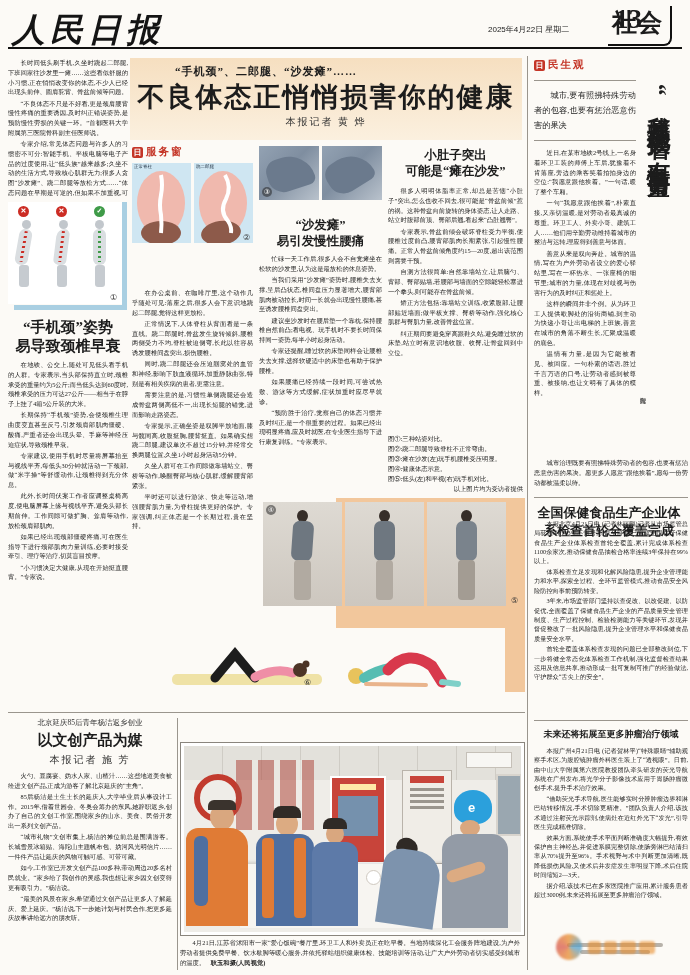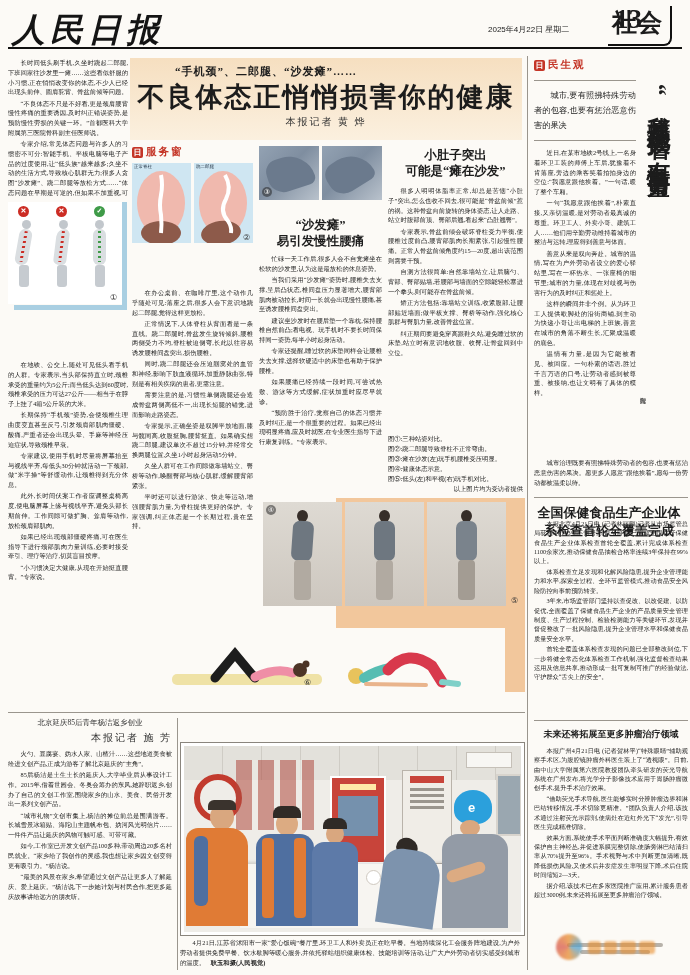--- a/index.html
+++ b/index.html
@@ -122,20 +122,24 @@
       <div class="torso">
           <div class="spine g"></div>
         </div>
       <div class="legs"></div>
     </div>
   </div>
   <div class="abs pframe-v" style="left:122px;top:202px;width:5px;height:108px;"></div>
   <div class="abs pframe-h" style="left:14px;top:305px;width:113px;height:5px;"></div>
   <div class="abs circ-num" style="left:110px;top:293px;">①</div>
 
+  <div class="abs subhead sh15" style="left:8px;top:318px;width:120px;">
+    <div>“手机颈”姿势</div>
+    <div>易导致颈椎早衰</div>
+  </div>
   <div class="abs" style="left:8px;top:360px;width:120px;height:348px;overflow:hidden;">
     <p class="p6">在地铁、公交上,随处可见低头看手机的人群。专家表示,当头部保持直立时,颈椎承受的重量约为5公斤;而当低头达到60度时,颈椎承受的压力可达27公斤——相当于在脖子上挂了4箱5公斤装的大米。</p>
     <p class="p6">长期保持“手机颈”姿势,会使颈椎生理曲度变直甚至反弓,引发颈肩部肌肉僵硬、酸痛,严重者还会出现头晕、手麻等神经压迫症状,导致颈椎早衰。</p>
     <p class="p6">专家建议,使用手机时尽量将屏幕抬至与视线平齐,每低头30分钟就活动一下颈部,做“米字操”等舒缓动作,让颈椎得到充分休息。</p>
     <p class="p6">此外,长时间伏案工作者应调整桌椅高度,使电脑屏幕上缘与视线平齐,避免头部长期前伸。工作间隙可做扩胸、耸肩等动作,放松颈肩部肌肉。</p>
     <p class="p6">如果已经出现颈部僵硬疼痛,可在医生指导下进行颈部肌肉力量训练,必要时接受牵引、理疗等治疗,切莫盲目按摩。</p>
     <p class="p6">“小习惯决定大健康,从现在开始挺直腰背。”专家说。</p>
   </div>
 
   <div class="abs badge" style="left:132px;top:145px;">
@@ -246,22 +250,23 @@
     </svg>
     <span class="abs circ-num" style="left:144px;top:46px;">⑥</span>
   </div>
 
   <div class="abs rule-thin" style="left:8px;top:712px;width:517px;height:1px;"></div>
   <div class="abs rule-thin" style="left:177px;top:718px;width:1px;height:252px;"></div>
 
   <div class="abs" style="left:8px;top:718px;width:164px;height:254px;overflow:hidden;">
     <div style="font-size:7.5px;text-align:center;color:#333;">北京延庆85后青年杨洁返乡创业</div>
     <div class="subhead sh15" style="margin-top:3px;">
-    </div>
-    <div class="byline" style="margin:3px 0 4px;text-align:right;">本报记者 施 芳</div>
+      <div>以文创产品为媒</div>
+    </div>
+    <div class="byline" style="margin:3px 0 4px;">本报记者 施 芳</div>
     <p class="p6">火勺、豆腐宴、妫水人家、山楂汁……这些地道美食被绘进文创产品,正成为游客了解北京延庆的“主角”。</p>
     <p class="p6">85后杨洁是土生土长的延庆人,大学毕业后从事设计工作。2015年,借着世园会、冬奥会筹办的东风,她辞职返乡,创办了自己的文创工作室,围绕家乡的山水、美食、民俗开发出一系列文创产品。</p>
     <p class="p6">“城市礼物”文创市集上,杨洁的摊位前总是围满游客。长城雪景冰箱贴、海陀山主题帆布包、妫河风光明信片……一件件产品让延庆的风物可触可感、可带可藏。</p>
     <p class="p6">如今,工作室已开发文创产品100多种,带动周边20多名村民就业。“家乡给了我创作的灵感,我也想让家乡因文创变得更有吸引力。”杨洁说。</p>
     <p class="p6">“最美的风景在家乡,希望通过文创产品让更多人了解延庆、爱上延庆。”杨洁说,下一步她计划与村民合作,把更多延庆故事讲给远方的朋友听。</p>
   </div>
 
   <div class="abs photo-frame" style="left:180px;top:742px;width:337px;height:186px;">
     <div class="scene">
       <div class="ceil"></div>

